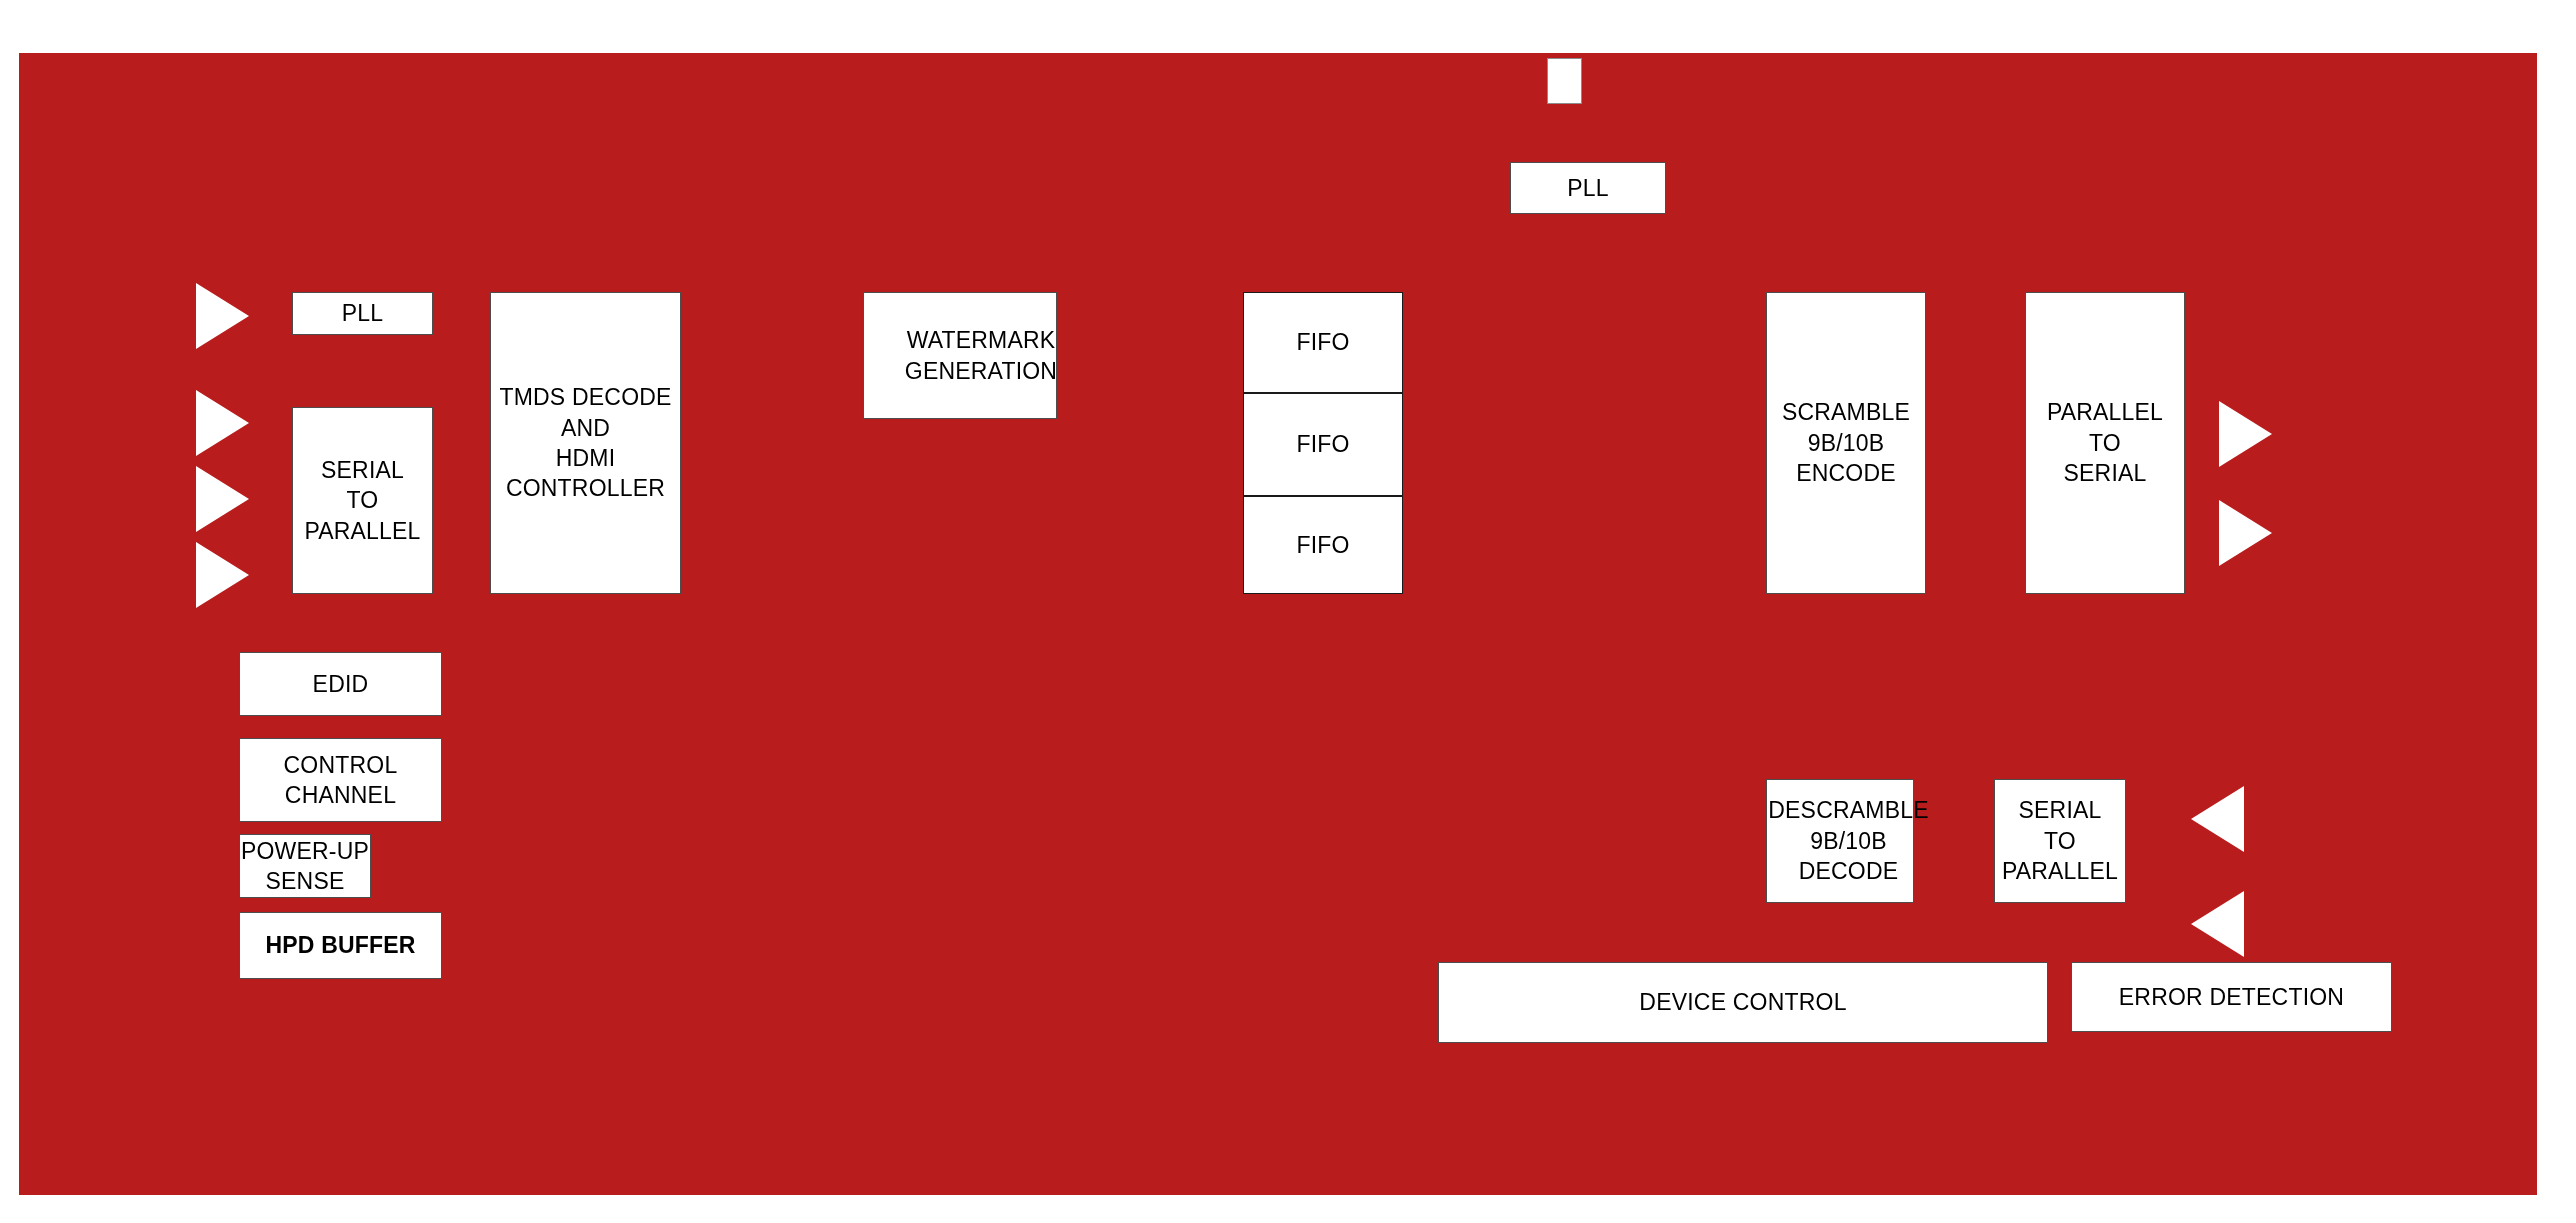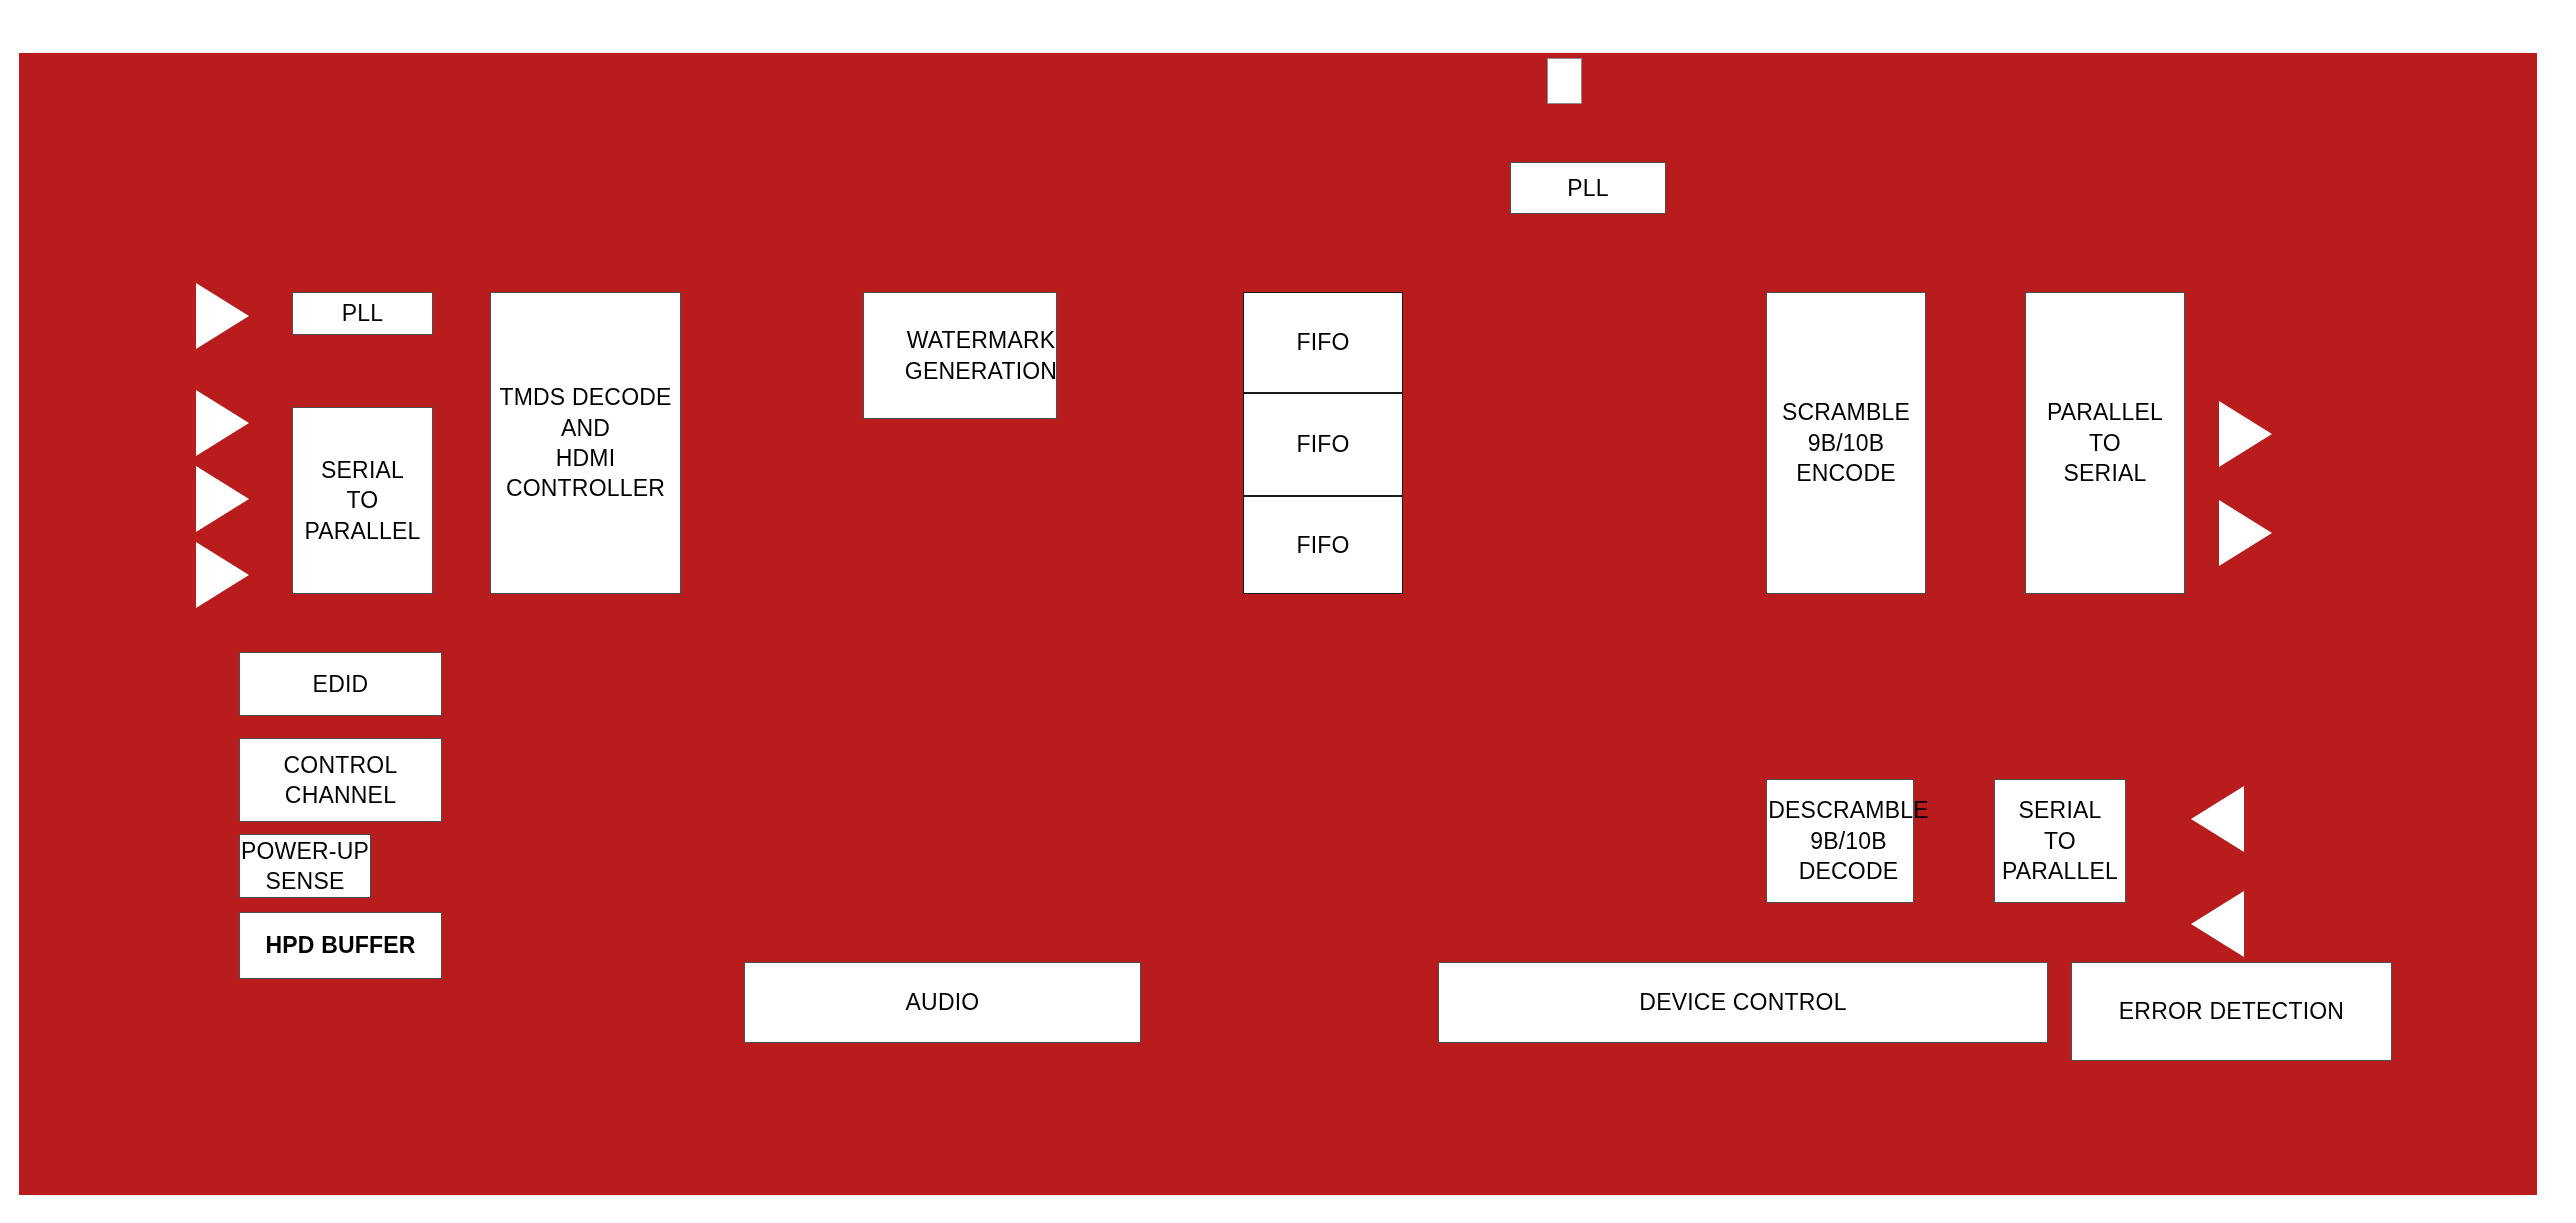--- a/index.html
+++ b/index.html
@@ -126,21 +126,20 @@
 9B/10B
 DECODE</div>
 
     <div class="blk" style="left:1975px; top:726px; width:132px; height:124px;">SERIAL
 TO
 PARALLEL</div>
 
     <div class="tri tri-left" style="left:2172px; top:733px;"></div>
     <div class="tri tri-left" style="left:2172px; top:838px;"></div>
 
-    <div class="blk" style="left:725px; top:909px; width:397px; height:81px;">AUDIO</div>
 
     <div class="blk" style="left:1419px; top:909px; width:610px; height:81px;">DEVICE CONTROL</div>
 
-    <div class="blk" style="left:2052px; top:909px; width:321px; height:99px;text-align:center;">ERROR DETECTION</div>
+    <div class="blk" style="left:2052px; top:909px; width:321px; height:70px;text-align:center;">ERROR DETECTION</div>
 
   </div>
 </div>
 
 
 </body></html>

